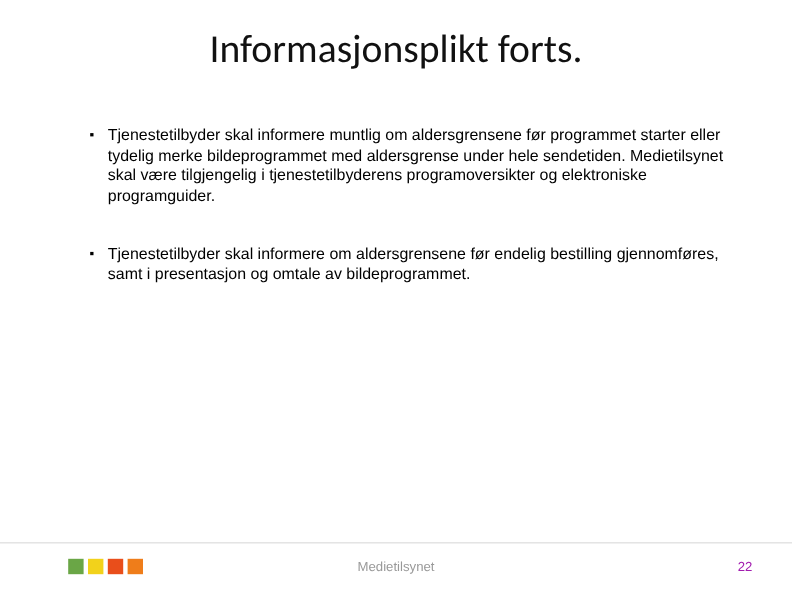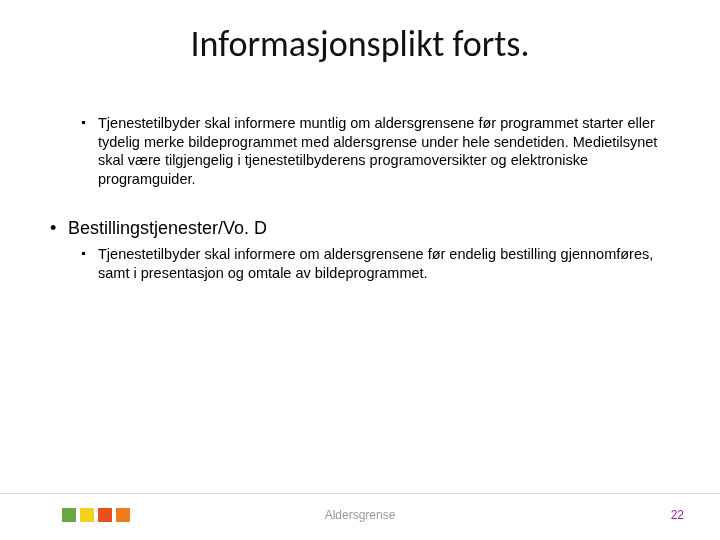--- a/index.html
+++ b/index.html
@@ -114,31 +114,30 @@
 <div class="slide">
 
   <div class="title">Informasjonsplikt forts.</div>
 
   <div class="content">
 
     <div class="l2">Tjenestetilbyder skal informere muntlig om aldersgrensene før programmet starter eller tydelig merke bildeprogrammet med aldersgrense under hele sendetiden. Medietilsynet skal være tilgjengelig i tjenestetilbyderens programoversikter og elektroniske programguider.</div>
 
     <div class="gap"></div>
 
-    <div class="l1">Bestillingstjenester/Vo. D</div>
     <div class="l2">Tjenestetilbyder skal informere om aldersgrensene før endelig bestilling gjennomføres, samt i presentasjon og omtale av bildeprogrammet.</div>
 
   </div>
 
   <div class="footer-line"></div>
 
   <div class="logo">
     <div class="sq" style="background:#6aa646"></div>
     <div class="sq" style="background:#f2d21b"></div>
     <div class="sq" style="background:#e94e1b"></div>
     <div class="sq" style="background:#ef7d1a"></div>
   </div>
 
-  <div class="footer-text">Aldersgrense</div>
+  <div class="footer-text">Medietilsynet</div>
 
   <div class="page-num">22</div>
 
 </div>
 
 </body></html>

